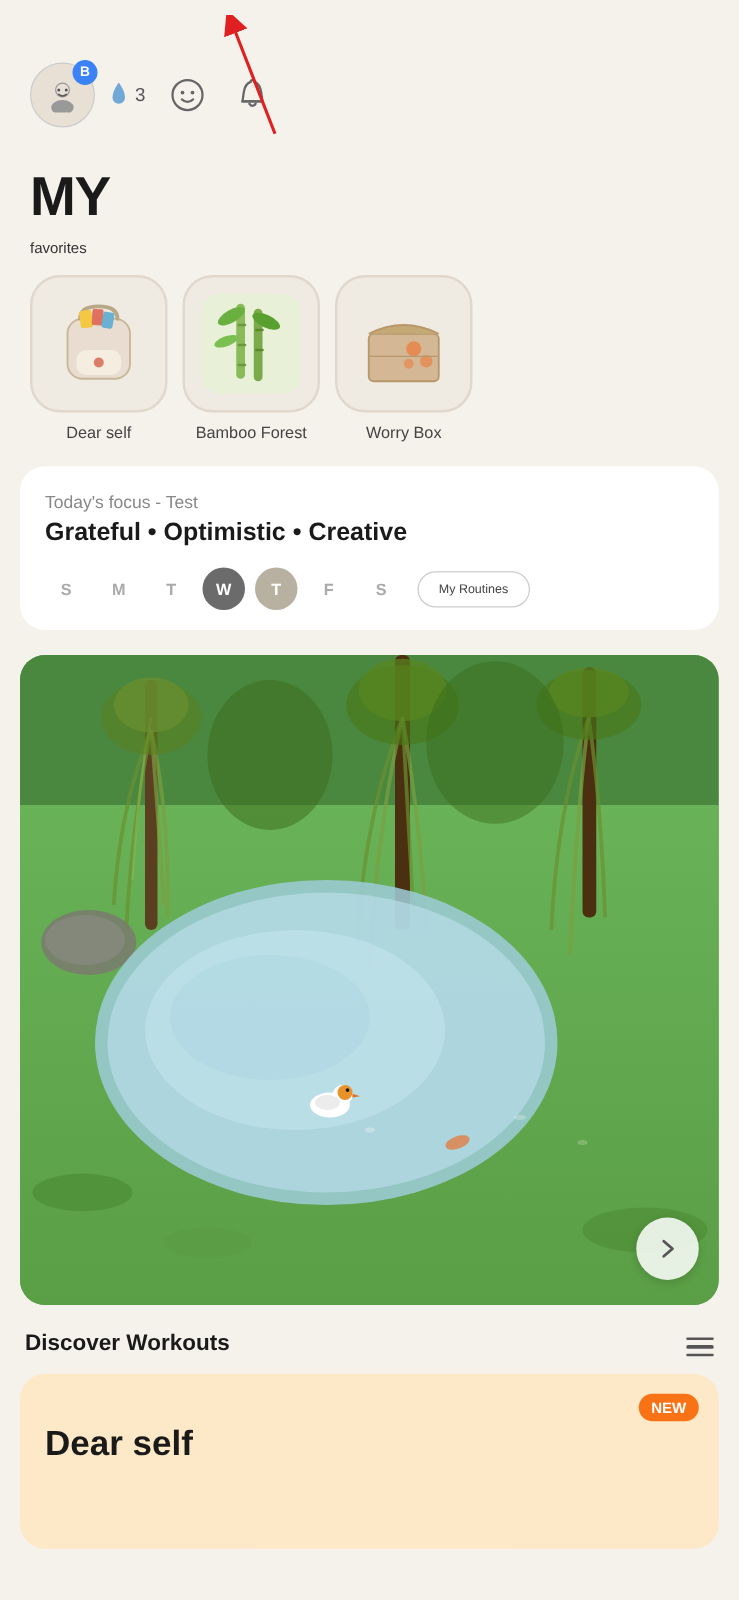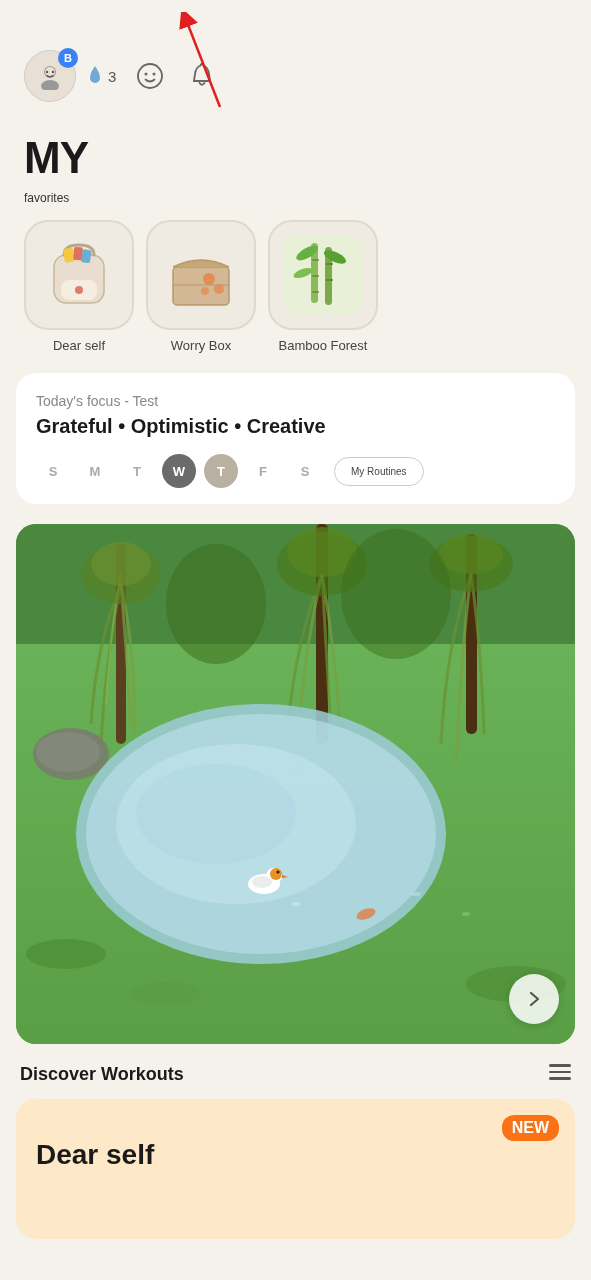--- a/index.html
+++ b/index.html
@@ -234,21 +234,21 @@
       cursor: pointer;
       box-shadow: 0 2px 8px rgba(0,0,0,0.15);
     }
 
     
     .discover-section {
       padding: 0 16px 20px;
     }
     .discover-header {
       display: flex;
-      align-items: flex-start;
+      align-items: flex-end;
       justify-content: space-between;
       margin-bottom: 14px;
       padding: 0 4px;
       gap: 10px;
     }
     .discover-title {
       font-size: 18px;
       font-weight: 700;
       color: #1a1a1a;
     }
@@ -270,21 +270,21 @@
       padding: 20px;
       position: relative;
       overflow: hidden;
       min-height: 140px;
     }
     .new-badge {
       position: absolute;
       top: 16px; right: 16px;
       background: #f97316;
       color: white;
-      font-size: 16px;
+      font-size: 12px;
       font-weight: 700;
       padding: 4px 10px;
       border-radius: 12px;
     }
     .dear-self-title {
       font-size: 28px;
       font-weight: 900;
       color: #1a1a1a;
       margin-top: 20px;
     }
@@ -373,55 +373,55 @@
             <rect x="44" y="14" width="9" height="13" rx="2" fill="#6ab0d0" transform="rotate(10 44 14)"></rect>
           </svg>
         </div>
         <span class="fav-card-label">Dear self</span>
       </div>
 
       <div class="fav-card">
         <div class="fav-card-img">
           <svg width="80" height="80" viewBox="0 0 80 80" fill="none">
 
-            <rect x="12" y="32" width="56" height="38" rx="4" fill="#d4b896"></rect>
-            <rect x="12" y="32" width="56" height="38" rx="4" stroke="#b8986a" stroke-width="1.5"></rect>
-
-            <path d="M12 32 Q40 18 68 32" stroke="#b8986a" stroke-width="1.5" fill="#c4a876"></path>
-
-            <circle cx="48" cy="44" r="6" fill="#e8844a" opacity="0.85"></circle>
-            <circle cx="58" cy="54" r="5" fill="#e8844a" opacity="0.75"></circle>
-            <circle cx="44" cy="56" r="4" fill="#e8844a" opacity="0.65"></circle>
-
-            <line x1="12" y1="50" x2="68" y2="50" stroke="#b8986a" stroke-width="1"></line>
-          </svg>
-        </div>
-        <span class="fav-card-label">Worry Box</span>
-      </div>
-
-      <div class="fav-card">
-        <div class="fav-card-img">
-          <svg width="80" height="80" viewBox="0 0 80 80" fill="none">
-
             <rect width="80" height="80" rx="16" fill="#e8f0d8"></rect>
 
             <rect x="28" y="8" width="7" height="60" rx="3.5" fill="#8aba5a"></rect>
             <rect x="29" y="24" width="7" height="2" rx="1" fill="#6a9a3a"></rect>
             <rect x="29" y="40" width="7" height="2" rx="1" fill="#6a9a3a"></rect>
             <rect x="29" y="56" width="7" height="2" rx="1" fill="#6a9a3a"></rect>
             <rect x="42" y="12" width="7" height="58" rx="3.5" fill="#7aaa4a"></rect>
             <rect x="43" y="28" width="7" height="2" rx="1" fill="#5a8a2a"></rect>
             <rect x="43" y="44" width="7" height="2" rx="1" fill="#5a8a2a"></rect>
 
             <ellipse cx="24" cy="18" rx="12" ry="5" fill="#6ab040" transform="rotate(-30 24 18)"></ellipse>
             <ellipse cx="52" cy="22" rx="12" ry="5" fill="#5aa030" transform="rotate(25 52 22)"></ellipse>
             <ellipse cx="20" cy="38" rx="10" ry="4" fill="#7ac050" transform="rotate(-20 20 38)"></ellipse>
           </svg>
         </div>
         <span class="fav-card-label">Bamboo Forest</span>
+      </div>
+
+      <div class="fav-card">
+        <div class="fav-card-img">
+          <svg width="80" height="80" viewBox="0 0 80 80" fill="none">
+
+            <rect x="12" y="32" width="56" height="38" rx="4" fill="#d4b896"></rect>
+            <rect x="12" y="32" width="56" height="38" rx="4" stroke="#b8986a" stroke-width="1.5"></rect>
+
+            <path d="M12 32 Q40 18 68 32" stroke="#b8986a" stroke-width="1.5" fill="#c4a876"></path>
+
+            <circle cx="48" cy="44" r="6" fill="#e8844a" opacity="0.85"></circle>
+            <circle cx="58" cy="54" r="5" fill="#e8844a" opacity="0.75"></circle>
+            <circle cx="44" cy="56" r="4" fill="#e8844a" opacity="0.65"></circle>
+
+            <line x1="12" y1="50" x2="68" y2="50" stroke="#b8986a" stroke-width="1"></line>
+          </svg>
+        </div>
+        <span class="fav-card-label">Worry Box</span>
       </div>
 
     </div>
   </div>
 
   <div class="focus-card">
     <div class="focus-subtitle">Today's focus - Test</div>
     <div class="focus-moods">Grateful • Optimistic • Creative</div>
     <div class="days-row">
       <div class="day-circle">S</div>

